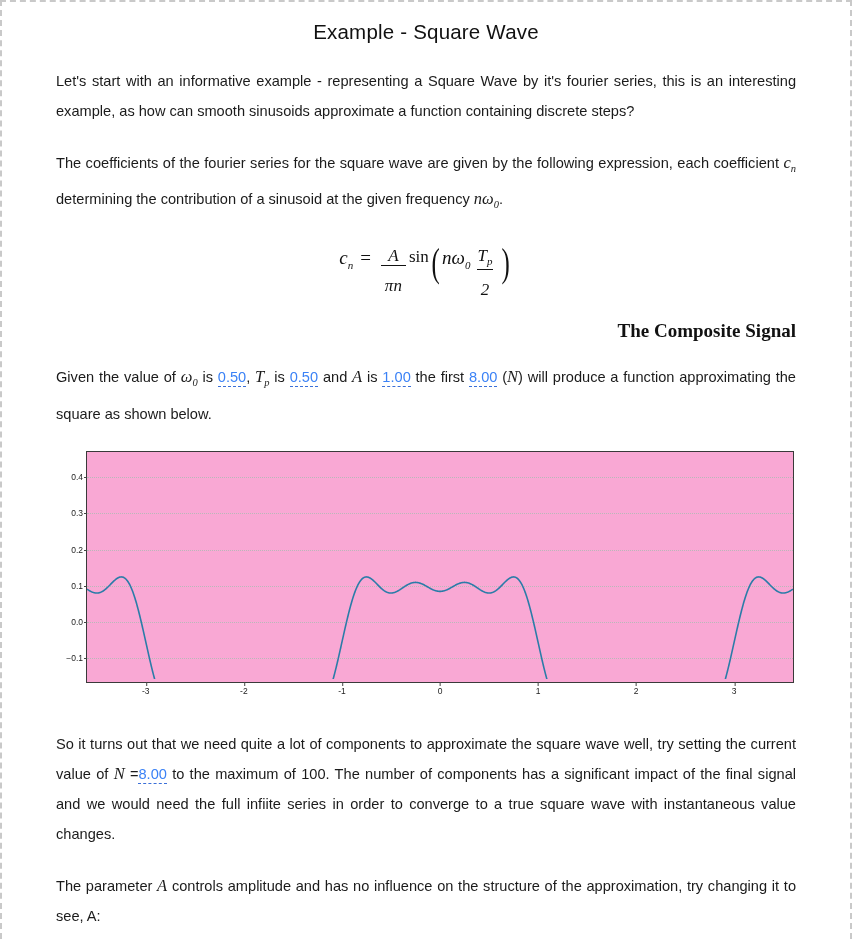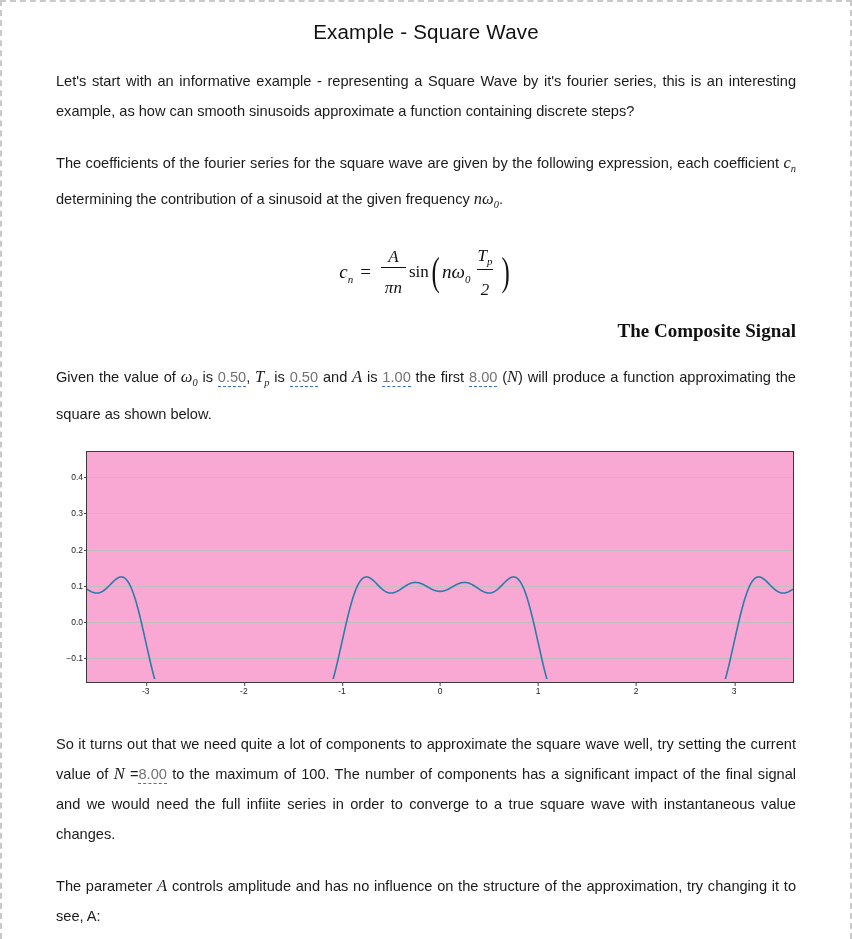--- a/index.html
+++ b/index.html
@@ -57,34 +57,34 @@
   .mathvar {
     font-family: "Liberation Serif", serif;
     font-style: italic;
     font-size: 16.5px;
   }
   .mathvar sub {
     font-size: 10.5px;
     font-style: italic;
   }
   .value-link {
-    color: #737373;
+    color: #3b82f6;
     border-bottom: 1px dashed #3a6fd8;
     padding-bottom: 1px;
     cursor: pointer;
   }
   .formula {
     text-align: center;
     margin: 26px 0 10px 0;
     font-family: "Liberation Serif", serif;
     color: #111;
   }
   .formula .eq {
     display: inline-flex;
-    align-items: center;
+    align-items: flex-start;
     font-size: 19px;
     font-style: italic;
   }
   .frac {
     display: inline-flex;
     flex-direction: column;
     align-items: center;
     vertical-align: middle;
     margin: 0 3px;
     line-height: 1.05;

